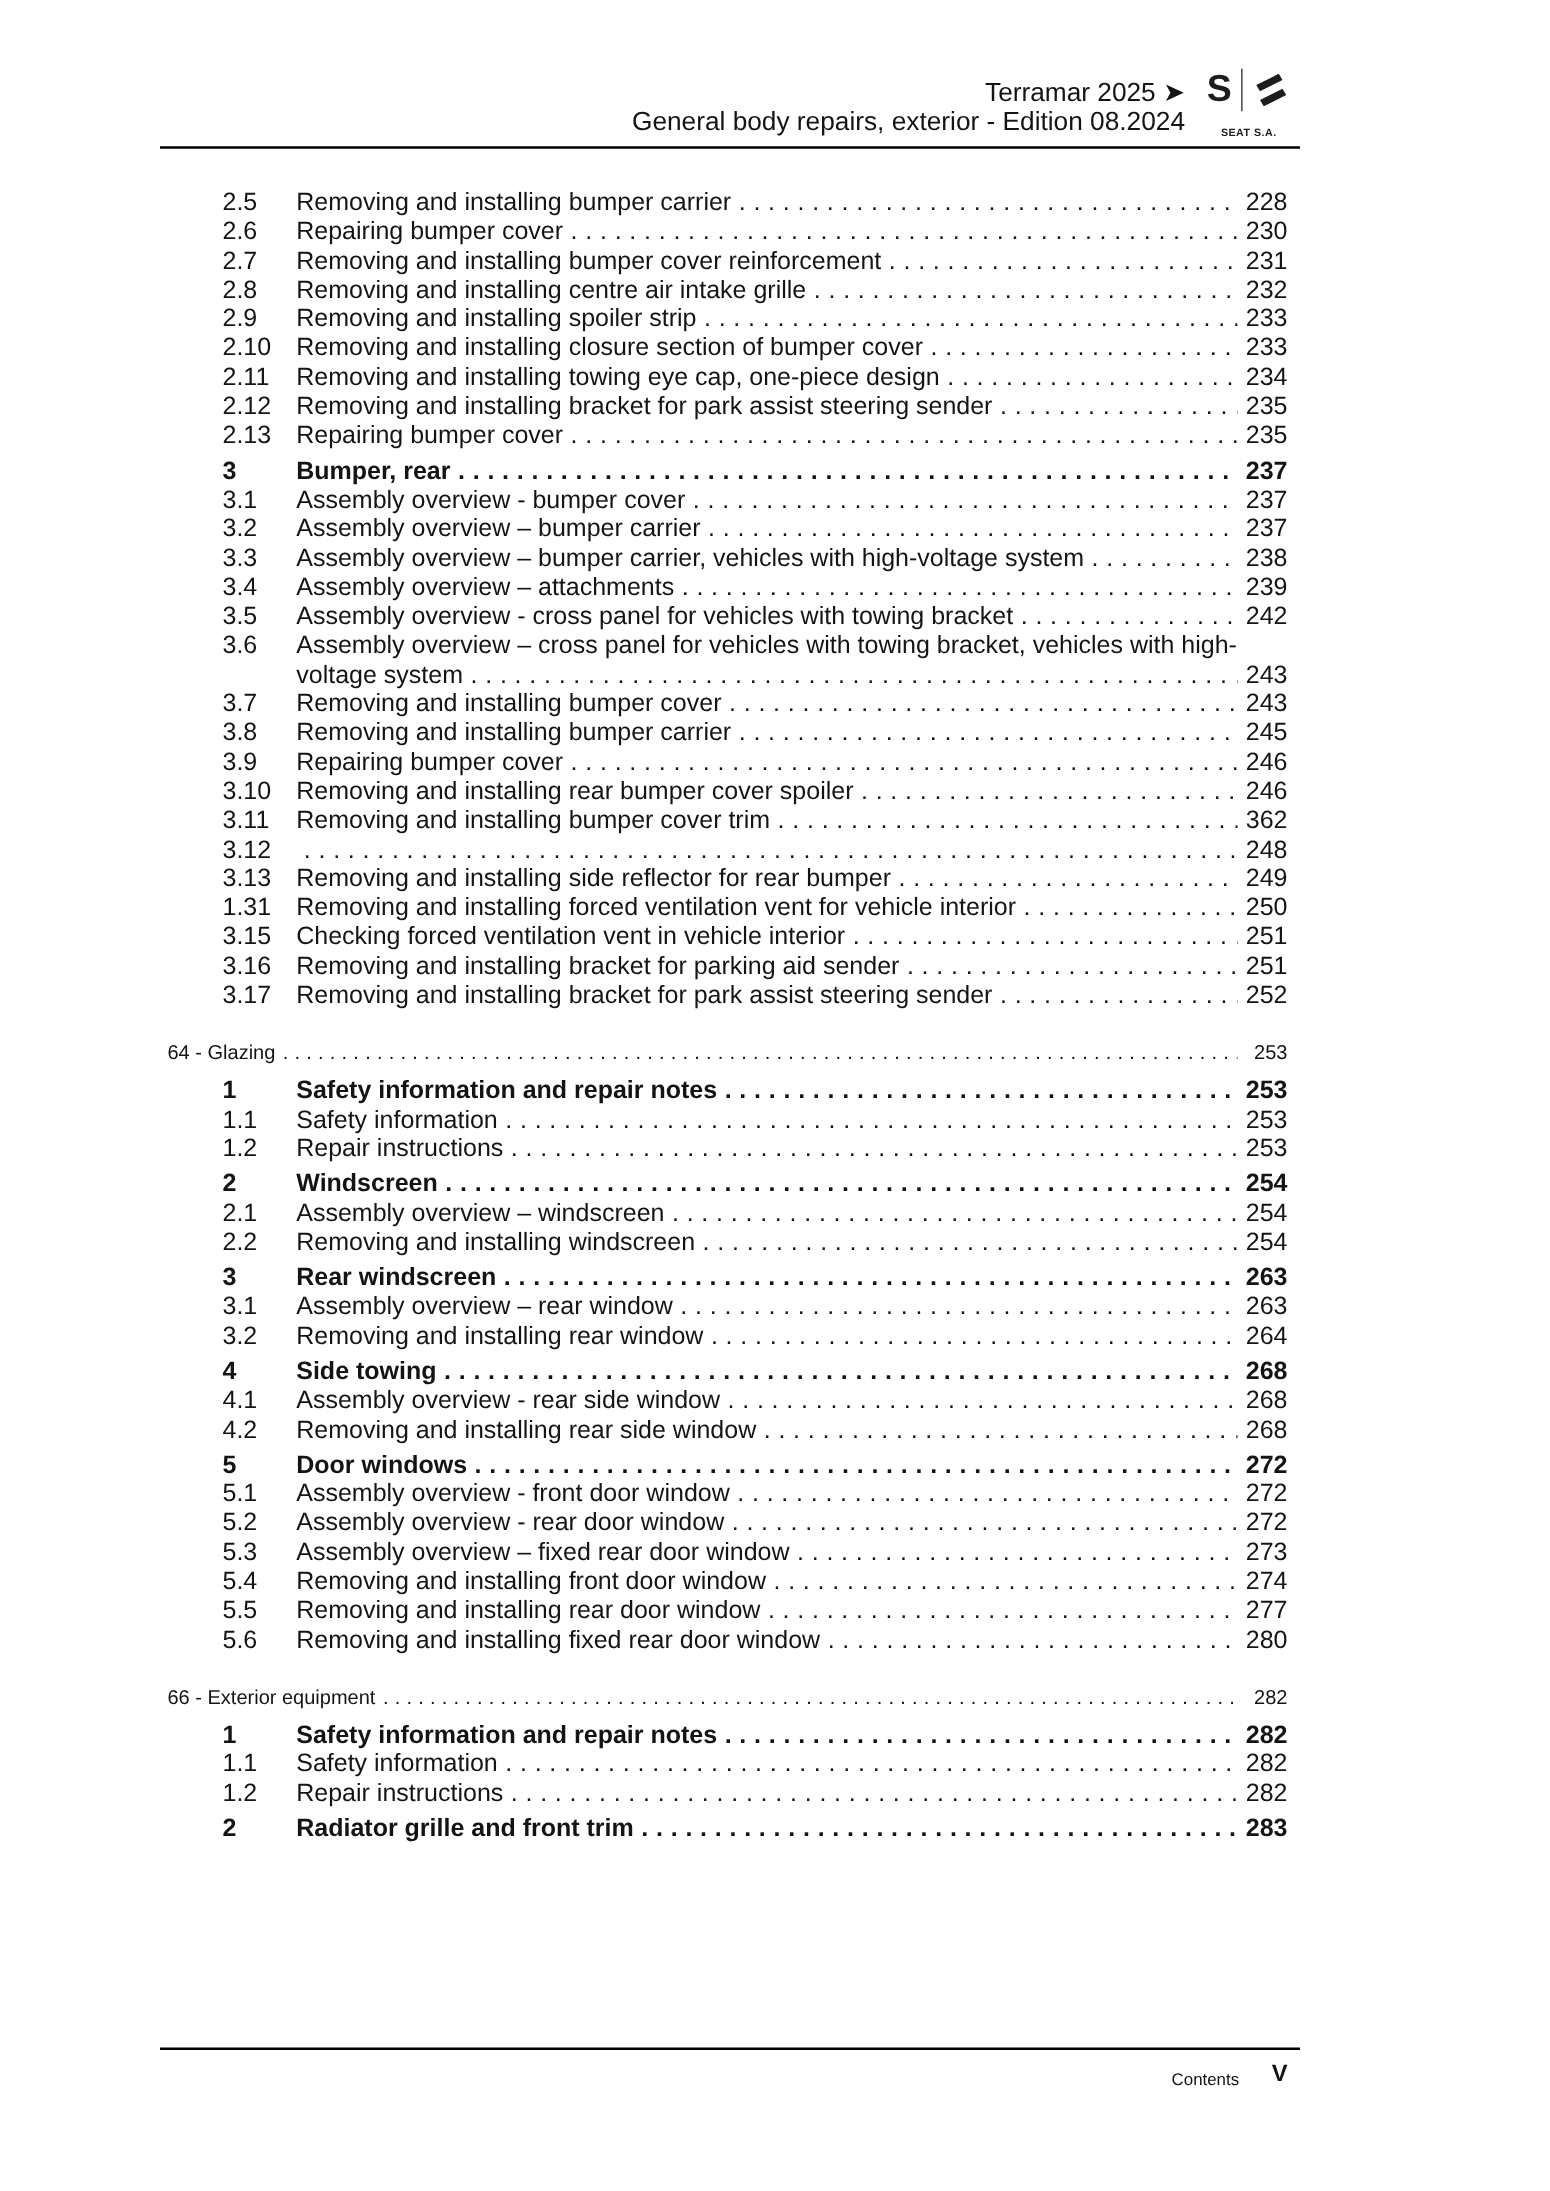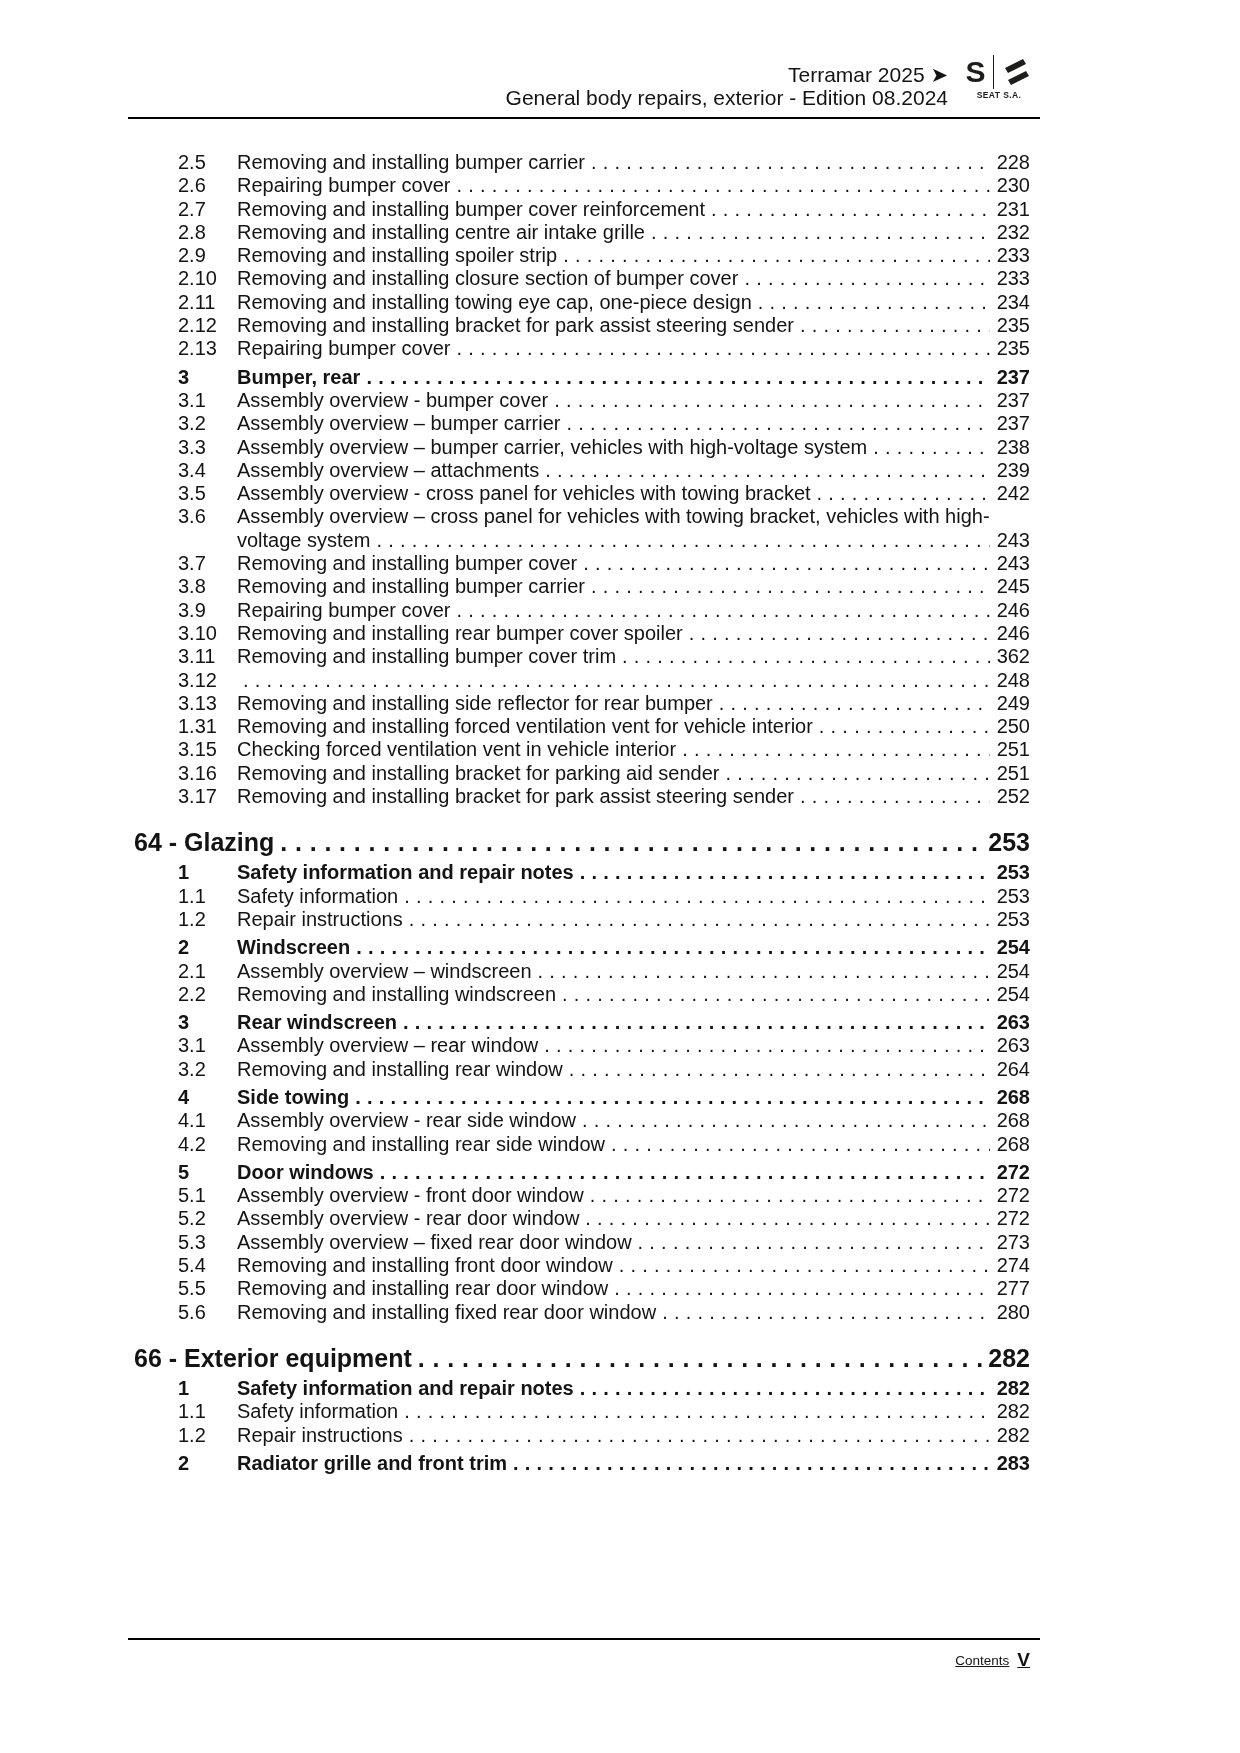--- a/index.html
+++ b/index.html
@@ -17,21 +17,21 @@
   .header-rule { position: absolute; left: 0; bottom: 0; width: 100%; height: 2px; background: #000; }
   .header-text {
     position: absolute; right: 92px; top: 63px;
     text-align: right; font-size: 21px; line-height: 23px; white-space: nowrap;
   }
   .logo-block { position: absolute; right: 0; top: 54px; width: 82px; }
   .logo-row { display: flex; align-items: center; justify-content: center; gap: 7px; height: 36px; }
   .logo-s { font-weight: 700; font-size: 30px; line-height: 30px; color: #1d1d1b; }
   .logo-divider { width: 1px; height: 34px; background: #1d1d1b; }
   .brand-name {
-    margin-top: 0; text-align: center;
+    margin-top: 11px; text-align: center;
     font-size: 8.5px; font-weight: 700; letter-spacing: 0.4px; color: #1d1d1b;
   }
 
   
   .toc { position: absolute; left: 128px; top: 151px; width: 912px; }
   .toc-row {
     display: flex; align-items: flex-start;
     font-size: 20px; line-height: 23.3px;
     padding-right: 10px;
   }
@@ -42,34 +42,34 @@
     flex: 1 1 0; min-width: 0;
     overflow: hidden; white-space: nowrap;
     margin: 0 4px 0 6px;
   }
   .dots::after {
     content: "........................................................................................................................";
     letter-spacing: 0.31em;
   }
   .lvl-bold { font-weight: 700; margin-top: 5px; }
   .lvl-chapter {
-    font-weight: 700; font-size: 25px; line-height: 27px;
+    font-weight: 400; font-size: 16px; line-height: 27px;
     margin-top: 21px; margin-bottom: 3px; padding-left: 6px; justify-content: flex-end;
   }
   .wrap-body { flex: 1 1 auto; min-width: 0; }
   .wrap-line1 { white-space: nowrap; }
   .wrap-line2 { display: flex; align-items: flex-start; }
   .wrap-line2 .title { flex: none; }
 
   
   .footer { position: absolute; left: 128px; top: 1638px; width: 912px; }
   .footer-rule { width: 100%; height: 2px; background: #000; }
   .footer-row {
-    display: flex; justify-content: flex-end; align-items: center;
-    gap: 8px; padding: 9px 10px 0 0; text-decoration: underline;
+    display: flex; justify-content: flex-end; align-items: flex-end;
+    gap: 26px; padding: 9px 10px 0 0;
   }
   .footer-label { font-size: 13.5px; }
   .footer-page { font-size: 19px; font-weight: 700; }
 </style>
 </head>
 <body>
 
 <div class="page">
 
   <header class="header">

